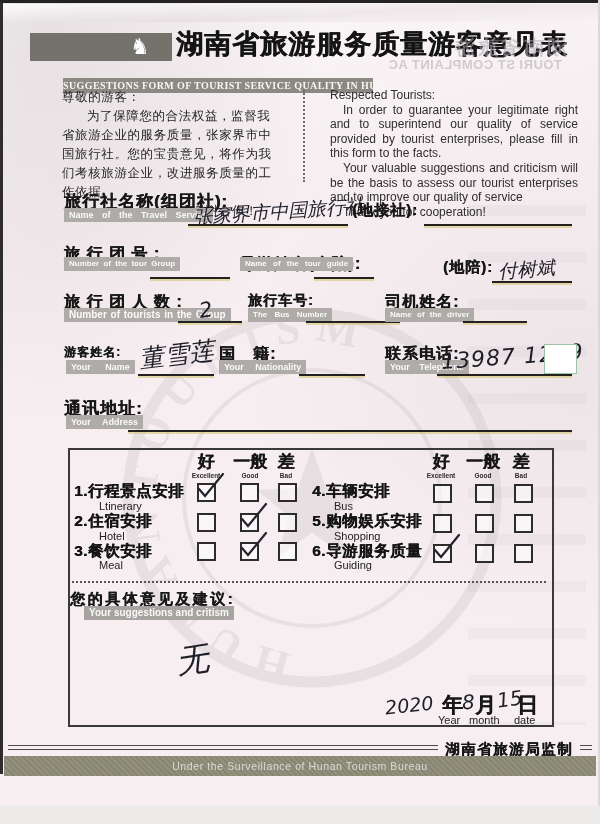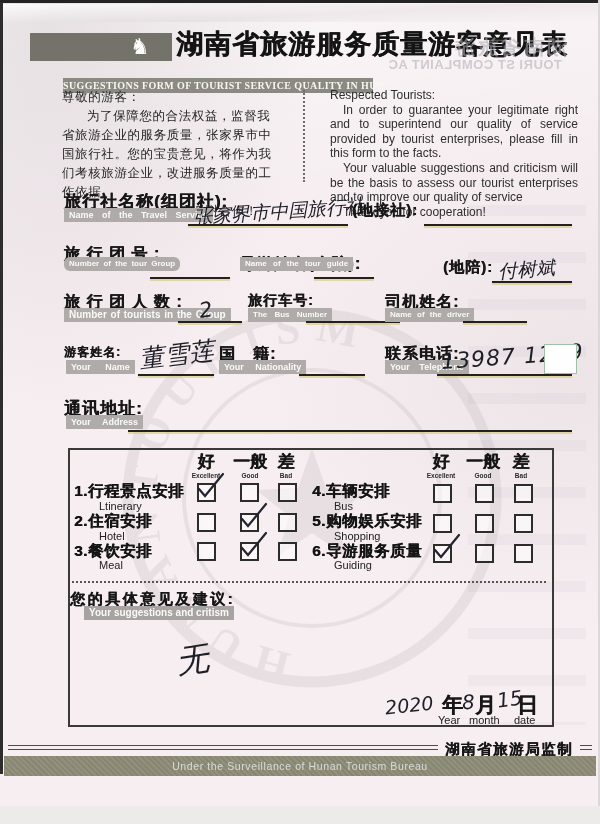--- a/index.html
+++ b/index.html
@@ -111,21 +111,21 @@
   </div>
 
   <div class="zh" style="left:64px;top:190px;font-size:17px;">旅行社名称(组团社):</div>
   <div class="chip" style="left:64px;top:208px;word-spacing:6px;">Name of the Travel Service</div>
   <div class="hw" style="left:193px;top:199px;font-size:19px;">张家界市中国旅行社</div>
   <div class="line" style="left:188px;top:224px;width:160px;"></div>
   <div class="zh" style="left:352px;top:201px;font-size:15px;">(地接社):</div>
   <div class="line" style="left:424px;top:224px;width:148px;"></div>
 
   <div class="zh" style="left:64px;top:244px;font-size:16px;">旅 行 团 号 :</div>
-  <div class="chip" style="left:64px;top:257px;font-size:8px;word-spacing:2px;border-radius:6px;">Number of the tour Group</div>
+  <div class="chip" style="left:64px;top:257px;font-size:8px;word-spacing:2px;">Number of the tour Group</div>
   <div class="line" style="left:150px;top:277px;width:80px;"></div>
   <div class="zh" style="left:240px;top:244px;font-size:16px;margin-top:10px;">导游姓名(全陪):</div>
   <div class="chip" style="left:240px;top:257px;font-size:8px;word-spacing:4px;">Name of the tour guide</div>
   <div class="line" style="left:314px;top:277px;width:60px;"></div>
   <div class="zh" style="left:443px;top:258px;font-size:15px;">(地陪):</div>
   <div class="hw" style="left:498px;top:257px;font-size:19px;">付树斌</div>
   <div class="line" style="left:492px;top:281px;width:80px;"></div>
 
   <div class="zh" style="left:64px;top:292px;font-size:16px;">旅 行 团 人 数 :</div>
   <div class="chip" style="left:64px;top:308px;font-size:10px;word-spacing:1px;">Number of tourists in the Group</div>

